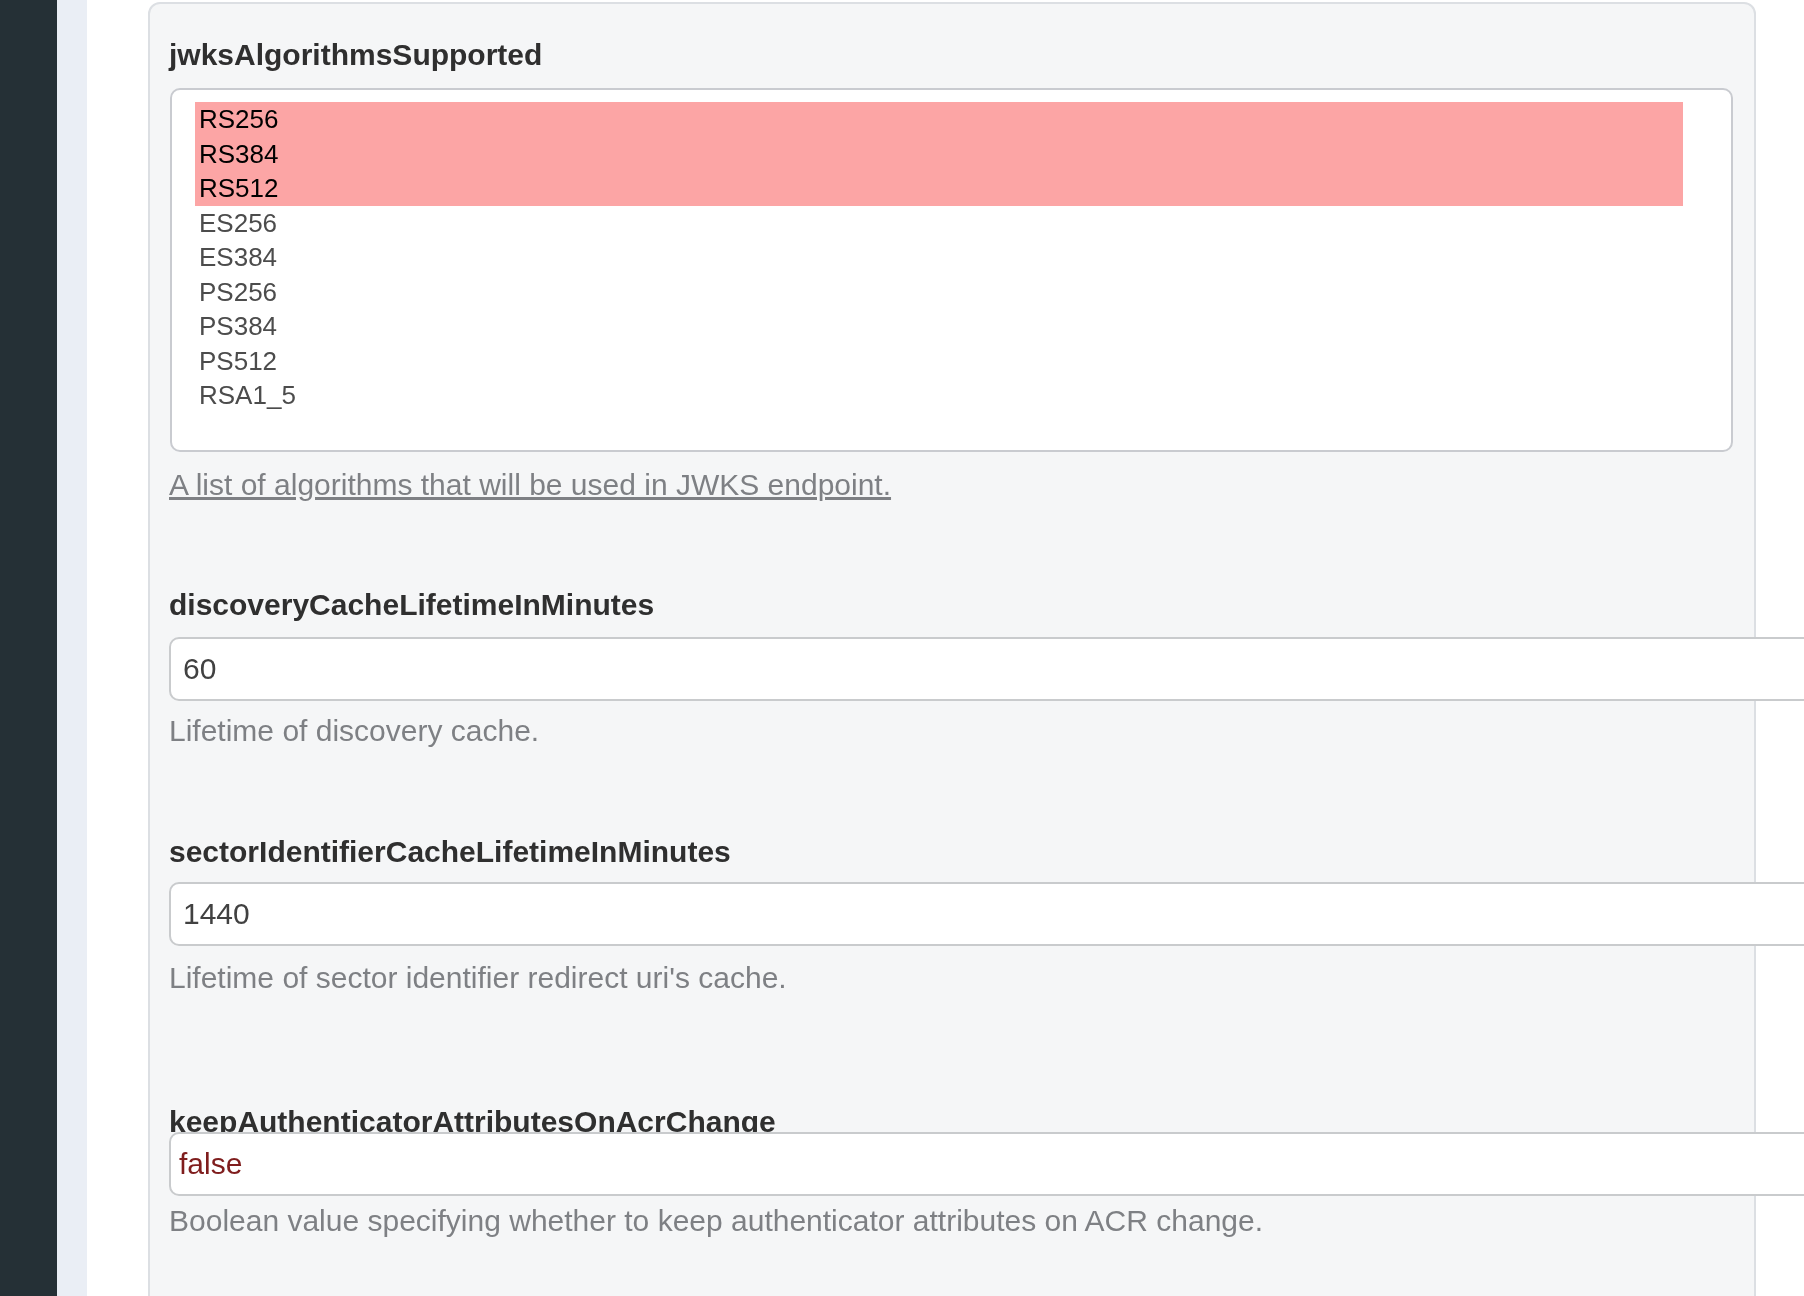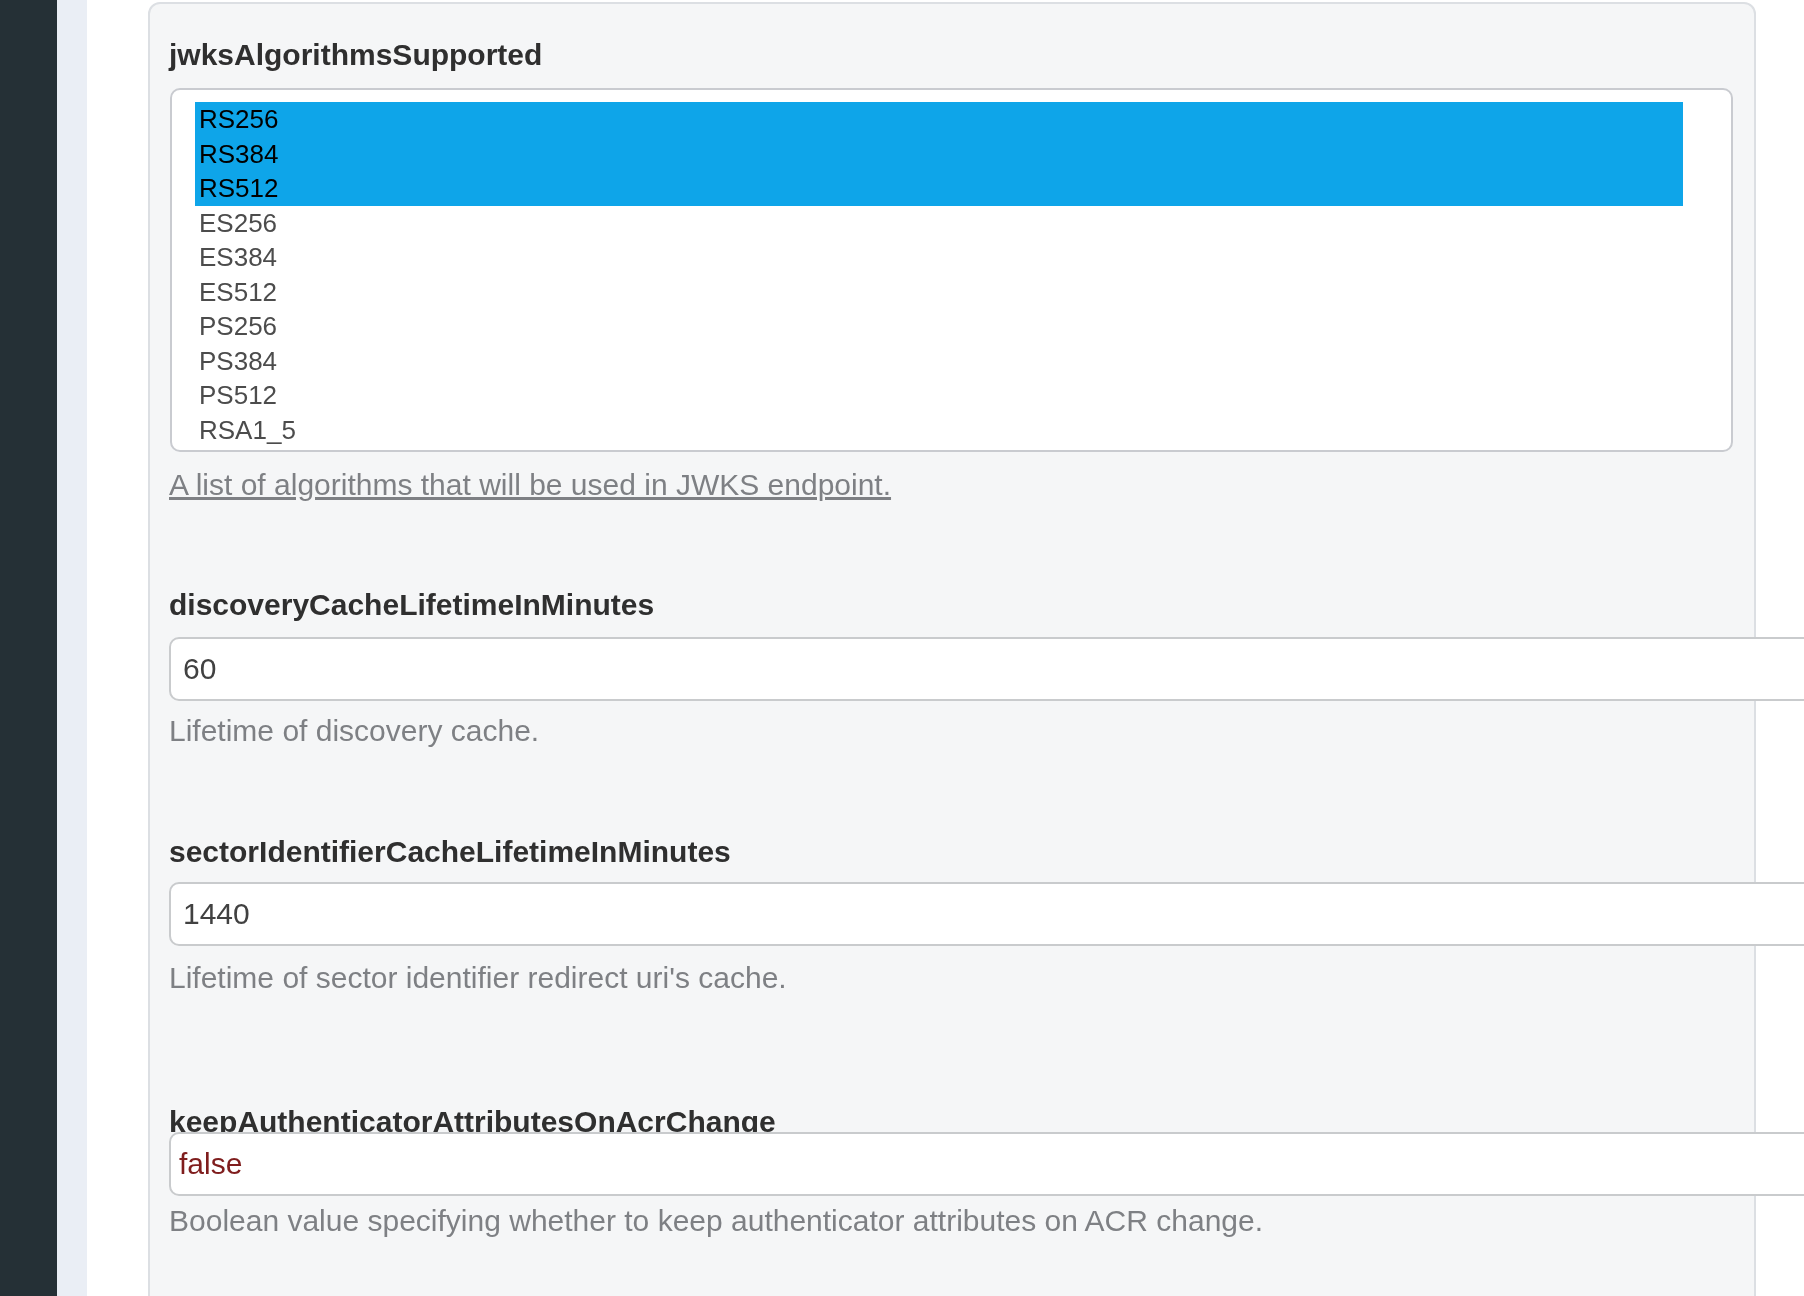--- a/index.html
+++ b/index.html
@@ -62,21 +62,21 @@
   }
   .listbox .option {
     height: 34.5px;
     line-height: 34.5px;
     font-size: 26px;
     color: #4c4c4c;
     padding-left: 4px;
     white-space: nowrap;
   }
   .listbox .option.selected {
-    background: #0ea5e9;
+    background: #fca5a5;
     color: #000000;
   }
 
   
   .text-input {
     left: 19px;
     width: 1721px; height: 64px;
     box-sizing: border-box;
     background: #ffffff;
     border: 2px solid #c9cbcd;
@@ -114,21 +114,20 @@
 <div class="abs card">
 
   <div class="field-label" id="label-1">jwksAlgorithmsSupported</div>
 
   <div class="listbox" id="jwks-listbox">
       <div class="option selected">RS256</div>
       <div class="option selected">RS384</div>
       <div class="option selected">RS512</div>
       <div class="option">ES256</div>
       <div class="option">ES384</div>
-      <div class="option">ES512</div>
       <div class="option">PS256</div>
       <div class="option">PS384</div>
       <div class="option">PS512</div>
       <div class="option">RSA1_5</div>
     </div>
 
   <div class="help-text" id="help-1">A list of algorithms that will be used in JWKS endpoint.</div>
 
   <div class="field-label" id="label-2">discoveryCacheLifetimeInMinutes</div>
 

